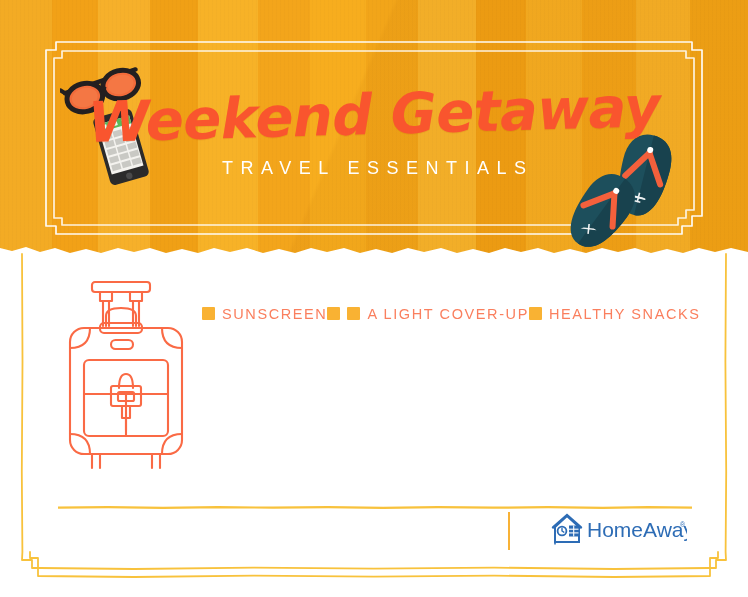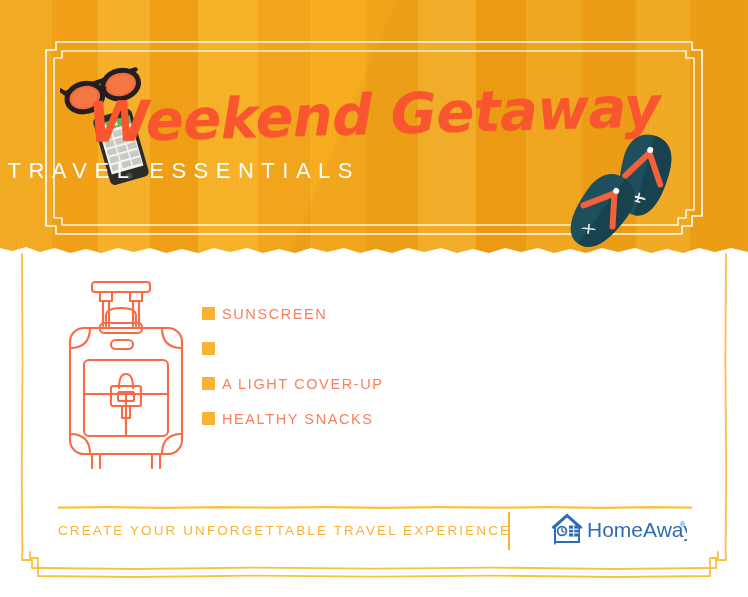--- a/index.html
+++ b/index.html
@@ -58,42 +58,42 @@
     font-size:56px;
     line-height:62px;
     color:#f9552e;
     letter-spacing:-0.5px;
     transform:rotate(-1.6deg);
     text-shadow:0 1px 0 rgba(160,70,0,.10);
     white-space:nowrap;
   }
   .title-sub {
     position:absolute; left:0; right:0; top:158px;
-    text-align:left;
+    text-align:center;
     font-family:"Liberation Sans", sans-serif;
-    font-size:22px;
+    font-size:18px;
     font-weight:400;
     color:#ffffff;
     letter-spacing:7.5px;
     text-indent:7.5px;
     white-space:nowrap;
   }
 
   
   .body-panel {
     position:absolute; left:0; top:258px; width:748px; height:339px;
     background:#ffffff;
   }
   
   .frame-amber { position:absolute; left:14px; top:252px; width:720px; height:336px; }
 
   
   .checklist {
     position:absolute; left:202px; top:296px;
-    display:flex; flex-direction:column; gap:0;
+    display:flex; flex-direction:row; gap:0;
   }
   .check-row {
     display:flex; align-items:center;
     height:35px;
   }
   .check-box {
     width:13px; height:13px; flex:none;
     background:#f9b233;
     margin-right:7px;
     border-radius:1px;
@@ -338,21 +338,20 @@
       <span class="check-label">HEALTHY SNACKS</span>
     </div>
   </div>
 
   <div class="rule">
     <svg width="634" height="3" viewBox="0 0 634 3" preserveAspectRatio="none">
       <path d="M0,1.6 L50,1.2 L105,1.8 L160,1.1 L215,1.7 L270,1.2 L325,1.8 L380,1.2 L435,1.7 L490,1.2 L545,1.8 L590,1.2 L634,1.6" stroke="#f8c23c" stroke-width="2.2" fill="none" stroke-linecap="round"></path>
     </svg>
   </div>
 
-  <div class="footer-tagline">CREATE YOUR UNFORGETTABLE TRAVEL EXPERIENCE</div>
 
   <div class="footer-divider"></div>
 
   <div id="logo">
     <svg width="136" height="34" viewBox="0 0 136 34">
       <g>
         <path d="M4,15 L16,4 L28,15 L28,30 L4,30 Z" fill="none" stroke="#2d6cb5" stroke-width="2"></path>
         <path d="M2,15.5 L16,3 L30,15.5" fill="none" stroke="#2d6cb5" stroke-width="2.4" stroke-linecap="round"></path>
         <path d="M4,30 L4,32.5" stroke="#2d6cb5" stroke-width="1.6"></path>
         <circle cx="11" cy="19" r="4.4" fill="none" stroke="#2d6cb5" stroke-width="1.8"></circle>

